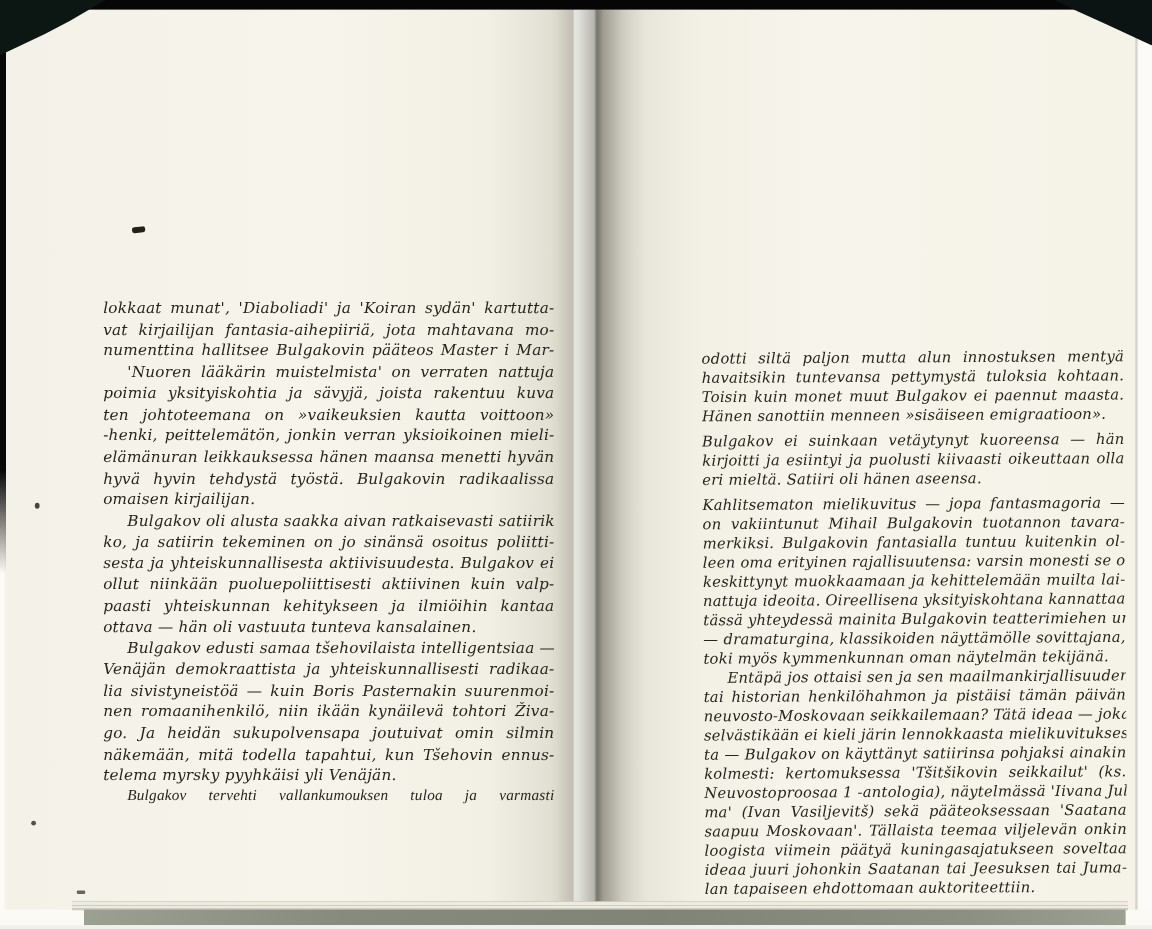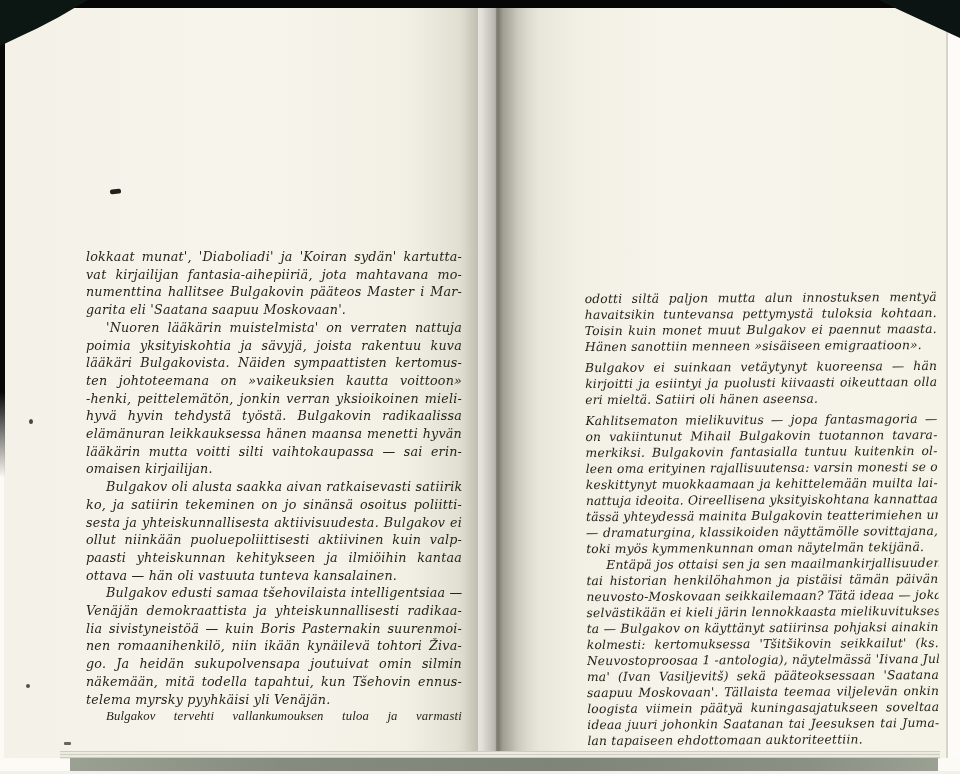--- a/index.html
+++ b/index.html
@@ -64,31 +64,28 @@
 
   <div class="spine"></div>
   <div class="right-white"></div>
   <div class="right-edge-line"></div>
 
   <div class="textblock text-left">
     <div class="para">
         <div class="tline">lokkaat munat', 'Diaboliadi' ja 'Koiran sydän' kartutta-</div>
         <div class="tline">vat kirjailijan fantasia-aihepiiriä, jota mahtavana mo-</div>
         <div class="tline">numenttina hallitsee Bulgakovin pääteos Master i Mar-</div>
-        <div class="tline tline-last">garita eli 'Saatana saapuu Moskovaan'.</div>
       </div>
     <div class="para indent">
         <div class="tline">'Nuoren lääkärin muistelmista' on verraten nattuja</div>
         <div class="tline">poimia yksityiskohtia ja sävyjä, joista rakentuu kuva</div>
-        <div class="tline">lääkäri Bulgakovista. Näiden sympaattisten kertomus-</div>
         <div class="tline">ten johtoteemana on »vaikeuksien kautta voittoon»</div>
         <div class="tline">-henki, peittelemätön, jonkin verran yksioikoinen mieli-</div>
+        <div class="tline">elämänuran leikkauksessa hänen maansa menetti hyvän</div>
         <div class="tline">hyvä hyvin tehdystä työstä. Bulgakovin radikaalissa</div>
-        <div class="tline">elämänuran leikkauksessa hänen maansa menetti hyvän</div>
-        <div class="tline">lääkärin mutta voitti silti vaihtokaupassa — sai erin-</div>
         <div class="tline tline-last">omaisen kirjailijan.</div>
       </div>
     <div class="para indent">
         <div class="tline">Bulgakov oli alusta saakka aivan ratkaisevasti satiirik-</div>
         <div class="tline">ko, ja satiirin tekeminen on jo sinänsä osoitus poliitti-</div>
         <div class="tline">sesta ja yhteiskunnallisesta aktiivisuudesta. Bulgakov ei</div>
         <div class="tline">ollut niinkään puoluepoliittisesti aktiivinen kuin valp-</div>
         <div class="tline">paasti yhteiskunnan kehitykseen ja ilmiöihin kantaa</div>
         <div class="tline tline-last">ottava — hän oli vastuuta tunteva kansalainen.</div>
       </div>

